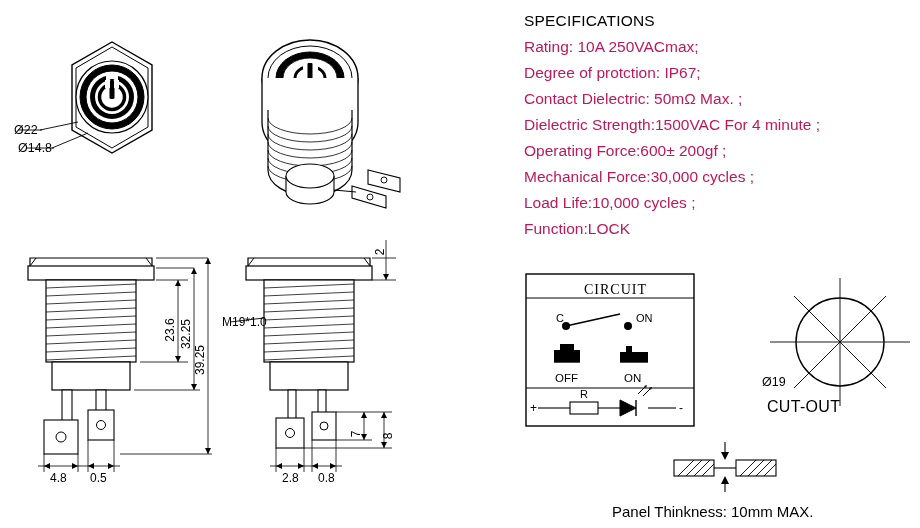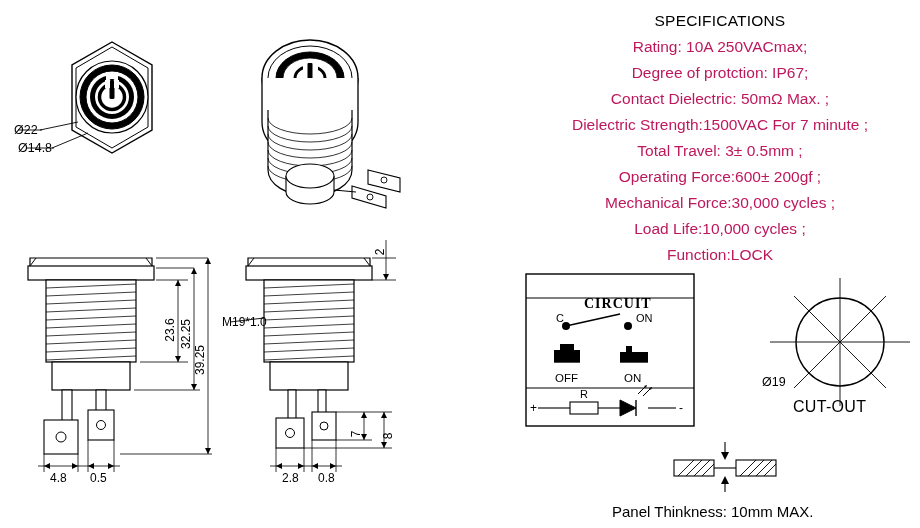--- a/index.html
+++ b/index.html
@@ -13,52 +13,50 @@
   }
   .root{position:absolute;left:0;top:0;width:920px;height:528px;}
   svg{display:block;}
   .abs{position:absolute;}
 
   
   .specs{
     position:absolute;
     left:524px; top:8px;
     width:392px;
-    text-align:center;
   }
   .specs .line{
     font-size:15.5px;
     line-height:26px;
     white-space:nowrap;
     color:#be185d;
   }
   .specs .title{
     font-size:15.5px;
     line-height:26px;
     letter-spacing:0.2px;
   }
 
   .cutout-label{
     position:absolute;
-    left:793px; top:398px;
+    left:767px; top:398px;
     font-size:16px;
     letter-spacing:0.3px;
   }
   .panel-label{
     position:absolute;
     left:612px; top:503px;
     font-size:15px;
   }
   .circuit-title{
     position:absolute;
-    left:584px;top:296px;
+    left:584px;top:282px;
     font-size:14px;
     font-family:"Liberation Serif", serif;
     letter-spacing:1px;
-    font-weight:bold;
   }
 </style>
 </head>
 <body>
 
 <div class="root">
 
   <svg class="abs" style="left:0;top:0;" width="520" height="528" viewBox="0 0 520 528">
     <g fill="none" stroke="#000" stroke-width="1.2">
 
@@ -273,22 +271,21 @@
 
     <text x="282" y="482" font-size="12" font-family="Liberation Sans, sans-serif">2.8</text>
     <text x="318" y="482" font-size="12" font-family="Liberation Sans, sans-serif">0.8</text>
   </svg>
 
   <div class="specs">
     <div class="title">SPECIFICATIONS</div>
     <div class="line">Rating: 10A   250VACmax;</div>
     <div class="line">Degree of protction:  IP67;</div>
     <div class="line">Contact Dielectric: 50mΩ Max. ;</div>
-    <div class="line">Dielectric Strength:1500VAC For 7 minute ;</div>
-    <div class="line">Total Travel: 3± 0.5mm ;</div>
+    <div class="line">Dielectric Strength:1500VAC For 4 minute ;</div>
     <div class="line">Operating Force:600± 200gf ;</div>
     <div class="line">Mechanical Force:30,000 cycles ;</div>
     <div class="line">Load Life:10,000 cycles ;</div>
     <div class="line">Function:LOCK</div>
   </div>
 
   <svg class="abs" style="left:524px;top:272px;" width="172" height="156" viewBox="0 0 172 156">
     <rect x="2" y="2" width="168" height="152" fill="#fff" stroke="#000" stroke-width="1.4"></rect>
     <line x1="2" y1="26" x2="170" y2="26" stroke="#000" stroke-width="1"></line>
     <line x1="2" y1="116" x2="170" y2="116" stroke="#000" stroke-width="1"></line>

